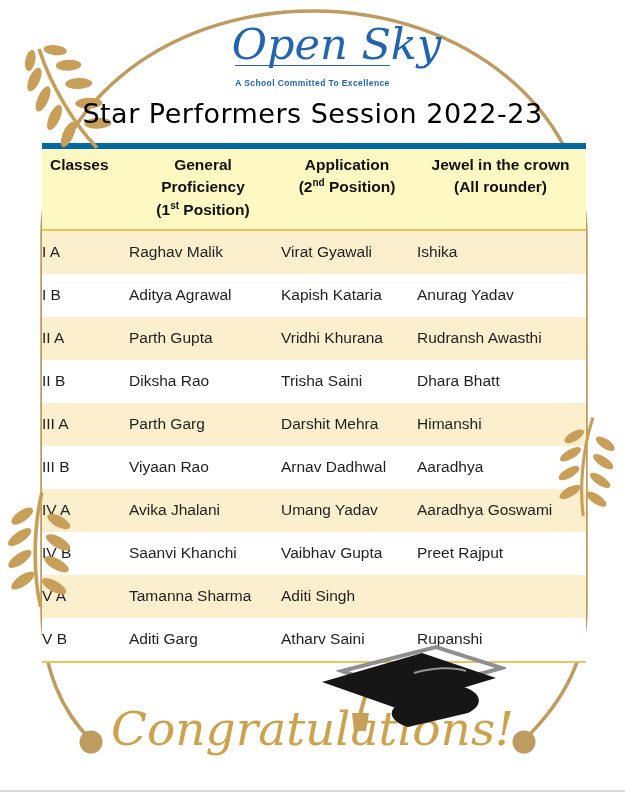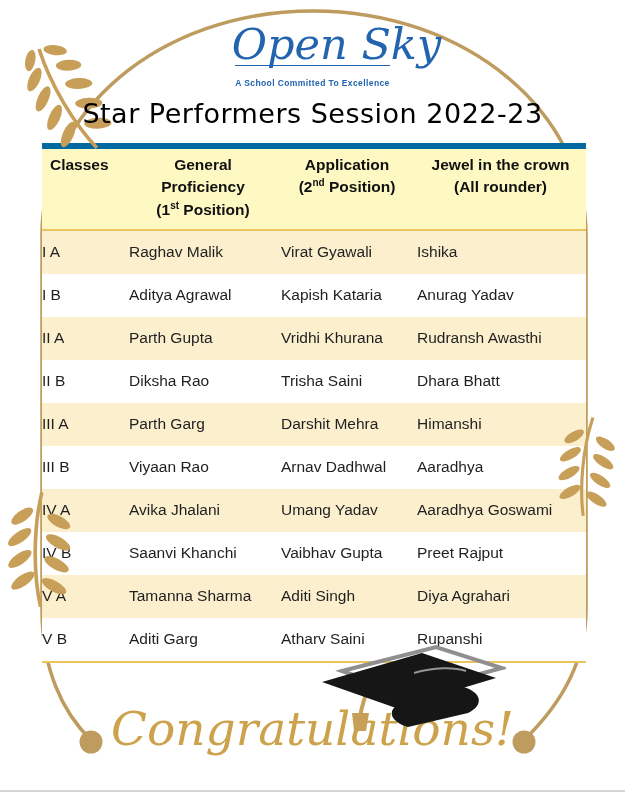--- a/index.html
+++ b/index.html
@@ -177,21 +177,20 @@
       <div class="trow">
         <div class="td c1">IV B</div>
         <div class="td c2">Saanvi Khanchi</div>
         <div class="td c3">Vaibhav Gupta</div>
         <div class="td c4">Preet Rajput</div>
       </div>
       <div class="trow">
         <div class="td c1">V A</div>
         <div class="td c2">Tamanna Sharma</div>
         <div class="td c3">Aditi Singh</div>
-        <div class="td c4">Diya Agrahari</div>
       </div>
       <div class="trow">
         <div class="td c1">V B</div>
         <div class="td c2">Aditi Garg</div>
         <div class="td c3">Atharv Saini</div>
         <div class="td c4">Rupanshi</div>
       </div>
     </div>
   </div>
 

